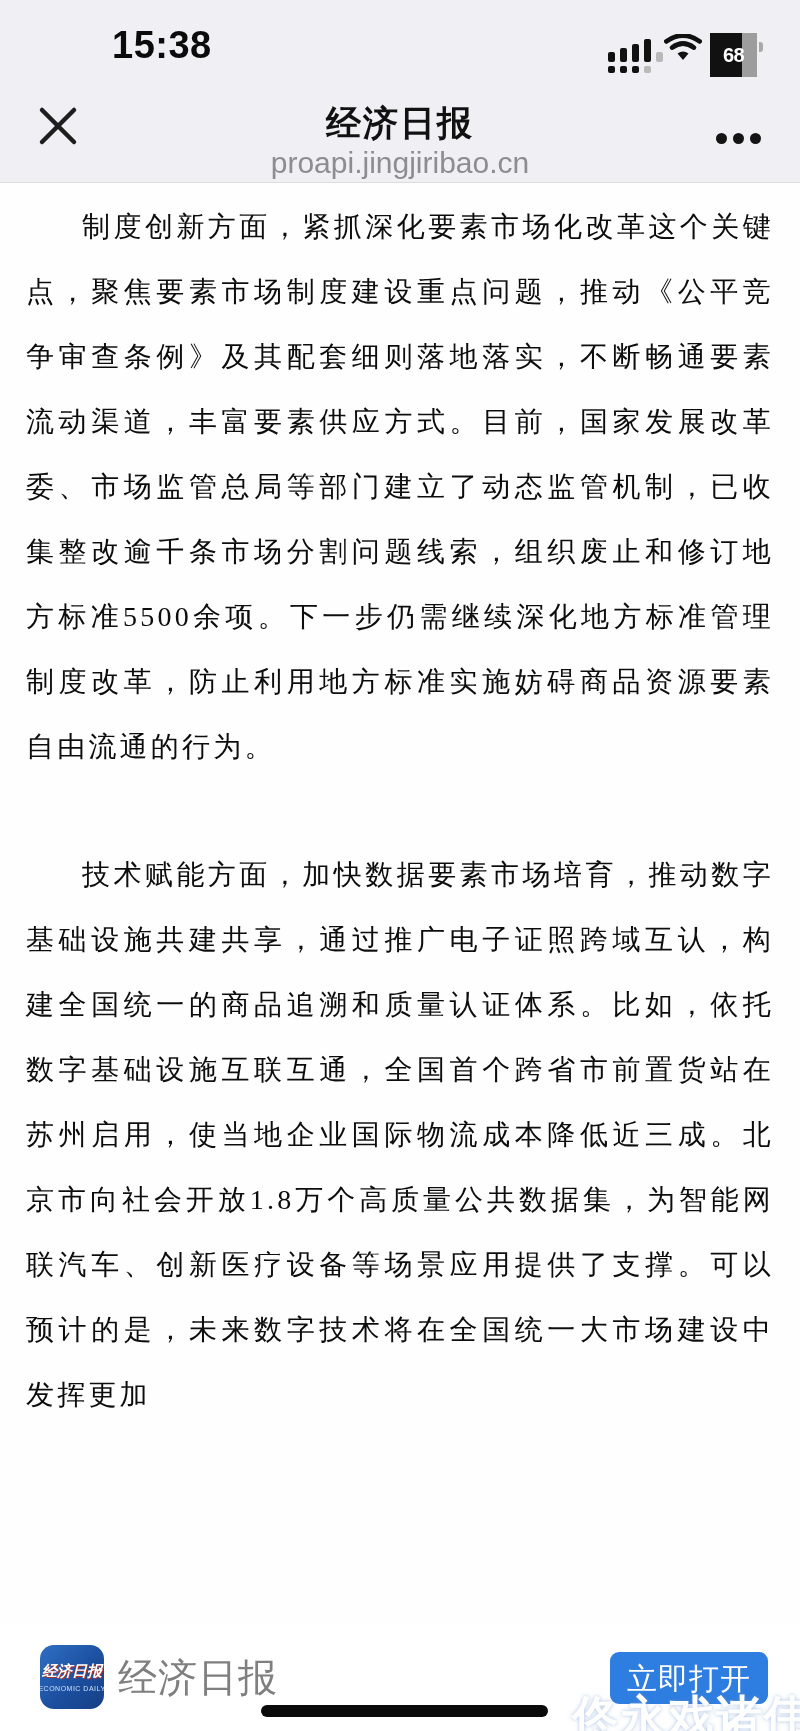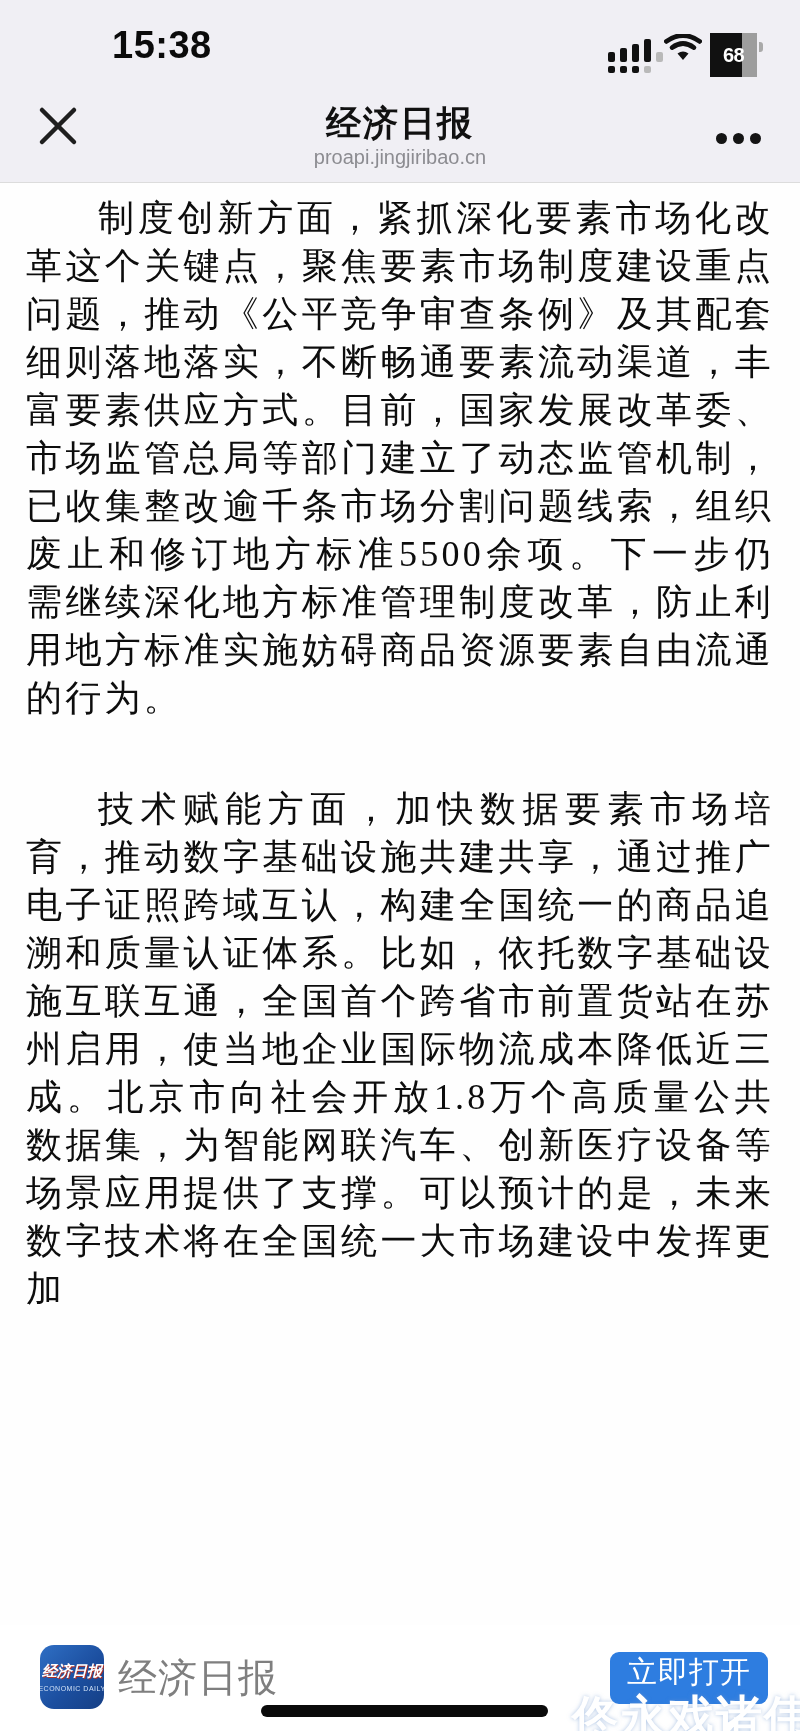--- a/index.html
+++ b/index.html
@@ -48,35 +48,35 @@
 
   
   .close-btn { position: absolute; left: 38px; top: 104px; width: 40px; height: 42px; cursor: pointer; }
   .nav-title {
     position: absolute; left: 0; right: 0; top: 100px; text-align: center;
     font-size: 35px; font-weight: 600; color: #111;
     letter-spacing: 2px;
   }
   .nav-url {
     position: absolute; left: 0; right: 0; top: 146px; text-align: center;
-    font-size: 20px; color: #8c8c91;
+    font-size: 30px; color: #8c8c91;
   }
   .more-btn { position: absolute; left: 716px; top: 126px; width: 52px; height: 24px; display: flex; gap: 6px; align-items: center; cursor: pointer; }
   .more-btn i { width: 11px; height: 11px; border-radius: 50%; background: #141414; }
 
   
   .content {
     position: absolute; top: 184px; left: 0; right: 0;
     padding: 10px 26px 0 26px;
     background: #fefefe;
   }
   .content p {
     font-family: "Liberation Serif", serif; 
-    font-size: 36px;
-    line-height: 48px;
+    font-size: 28px;
+    line-height: 65px;
     letter-spacing: 3.2px;
     color: #0d0d0d;
     text-align: justify;
     text-justify: inter-character;
     text-indent: 2em;
   }
   .content p + p { margin-top: 63px; }
 
   
   .bottom-bar {
@@ -101,21 +101,21 @@
   .app-label {
     position: absolute; left: 118px; top: 26px;
     font-size: 39px; color: #7f7f7f; letter-spacing: 1px;
   }
   .open-btn {
     position: absolute; left: 610px; top: 27px; width: 158px; height: 52px;
     background: #2e7de0; border: none; border-radius: 9px;
     color: #fff; font-size: 30px; letter-spacing: 1px;
     font-family: "Liberation Sans", sans-serif;
     display: flex; align-items: flex-start; justify-content: center;
-    padding-top: 0;
+    padding-top: 7px;
     cursor: pointer;
   }
   .watermark {
     position: absolute; left: 572px; top: 62px;
     font-size: 46px; font-weight: 700; color: #ffffff;
     white-space: nowrap; letter-spacing: 2px;
     text-shadow: 0 0 4px rgba(110,150,205,0.55);
     z-index: 40; pointer-events: none;
   }
   .home-indicator {

